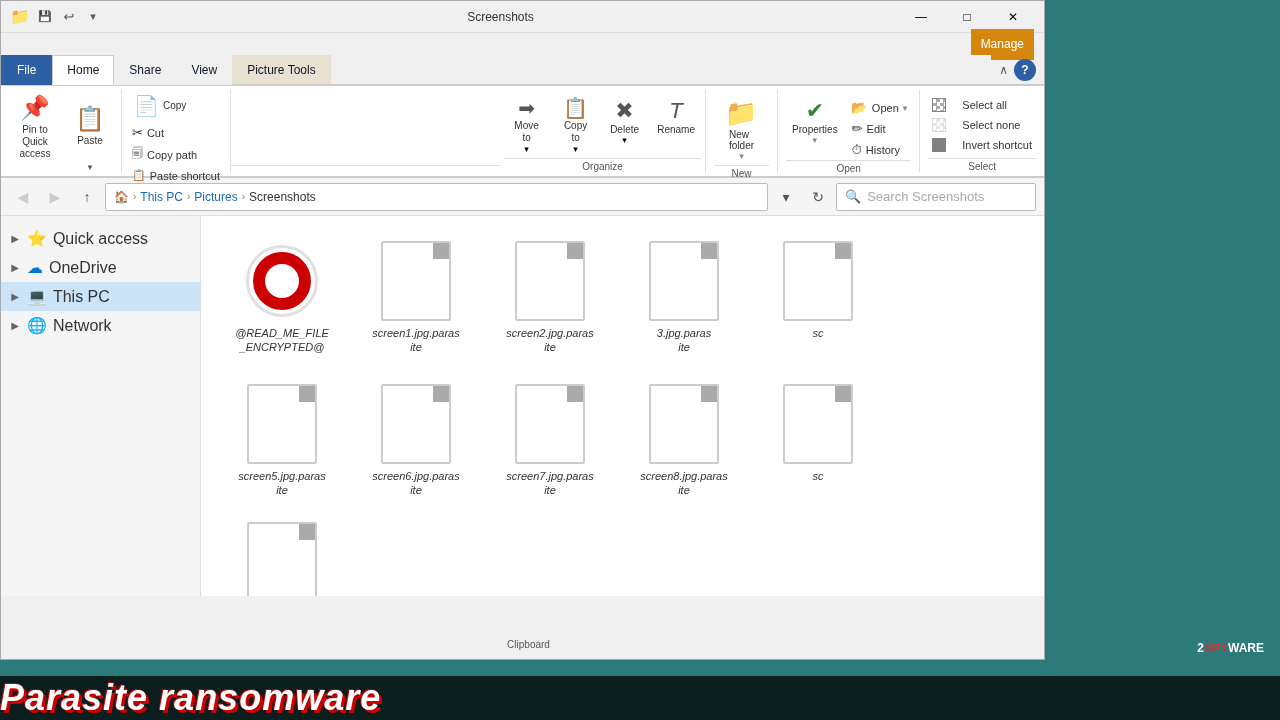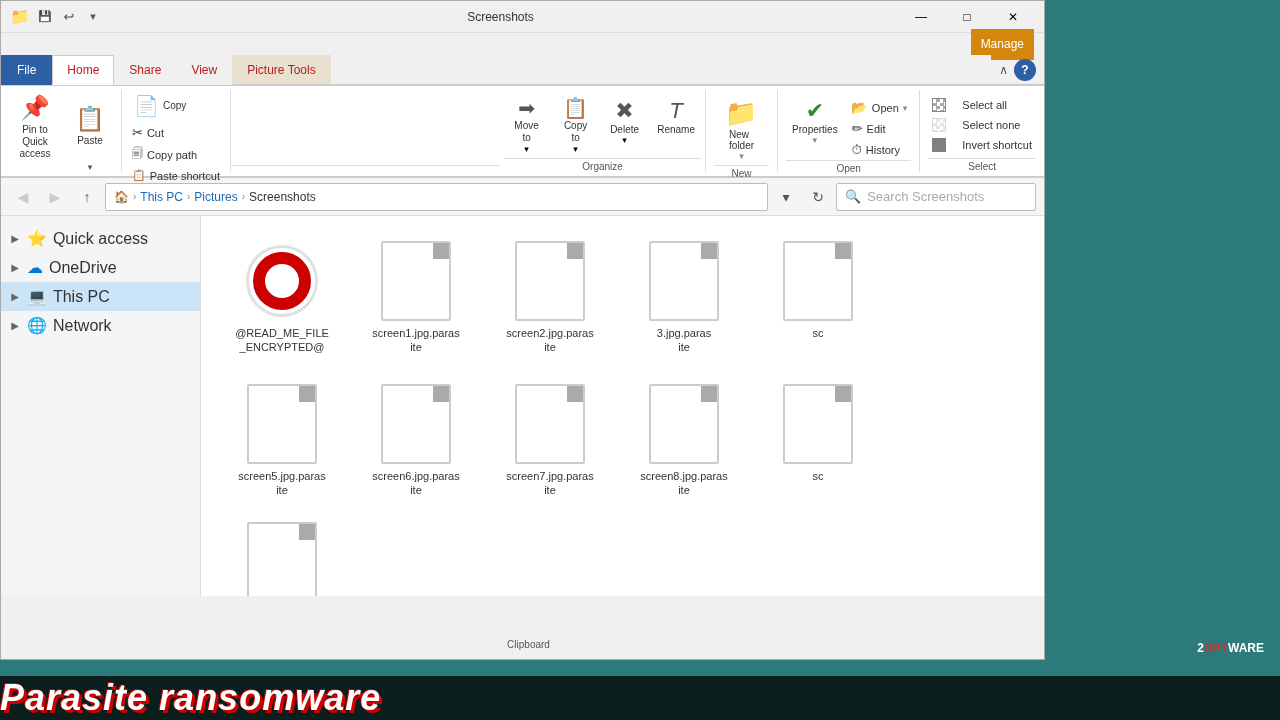--- a/index.html
+++ b/index.html
@@ -208,20 +208,21 @@
     .si-icon.network { color: #0078d7; }
 
     
     .file-area {
       flex: 1;
       background: white;
       padding: 12px 16px;
       overflow: hidden;
       display: flex;
       flex-direction: column;
+      font-style: italic;
     }
     .file-item {
       display: flex;
       flex-direction: column;
       align-items: center;
       width: 130px;
       padding: 8px;
       cursor: pointer;
       border-radius: 3px;
     }
@@ -338,21 +339,21 @@
       padding: 8px 16px;
       font-size: 12px;
       cursor: pointer;
       height: 30px;
       display: flex; align-items: center;
     }
     .ribbon-normal-tab {
       padding: 0 14px;
       font-size: 12px;
       cursor: pointer;
-      color: #b91c1c;
+      color: #0f172a;
       display: flex; align-items: center;
       height: 30px;
       border: 1px solid transparent;
     }
     .ribbon-normal-tab.active {
       background: white;
       border: 1px solid #ccc;
       border-bottom: 1px solid white;
       margin-bottom: -1px;
     }

